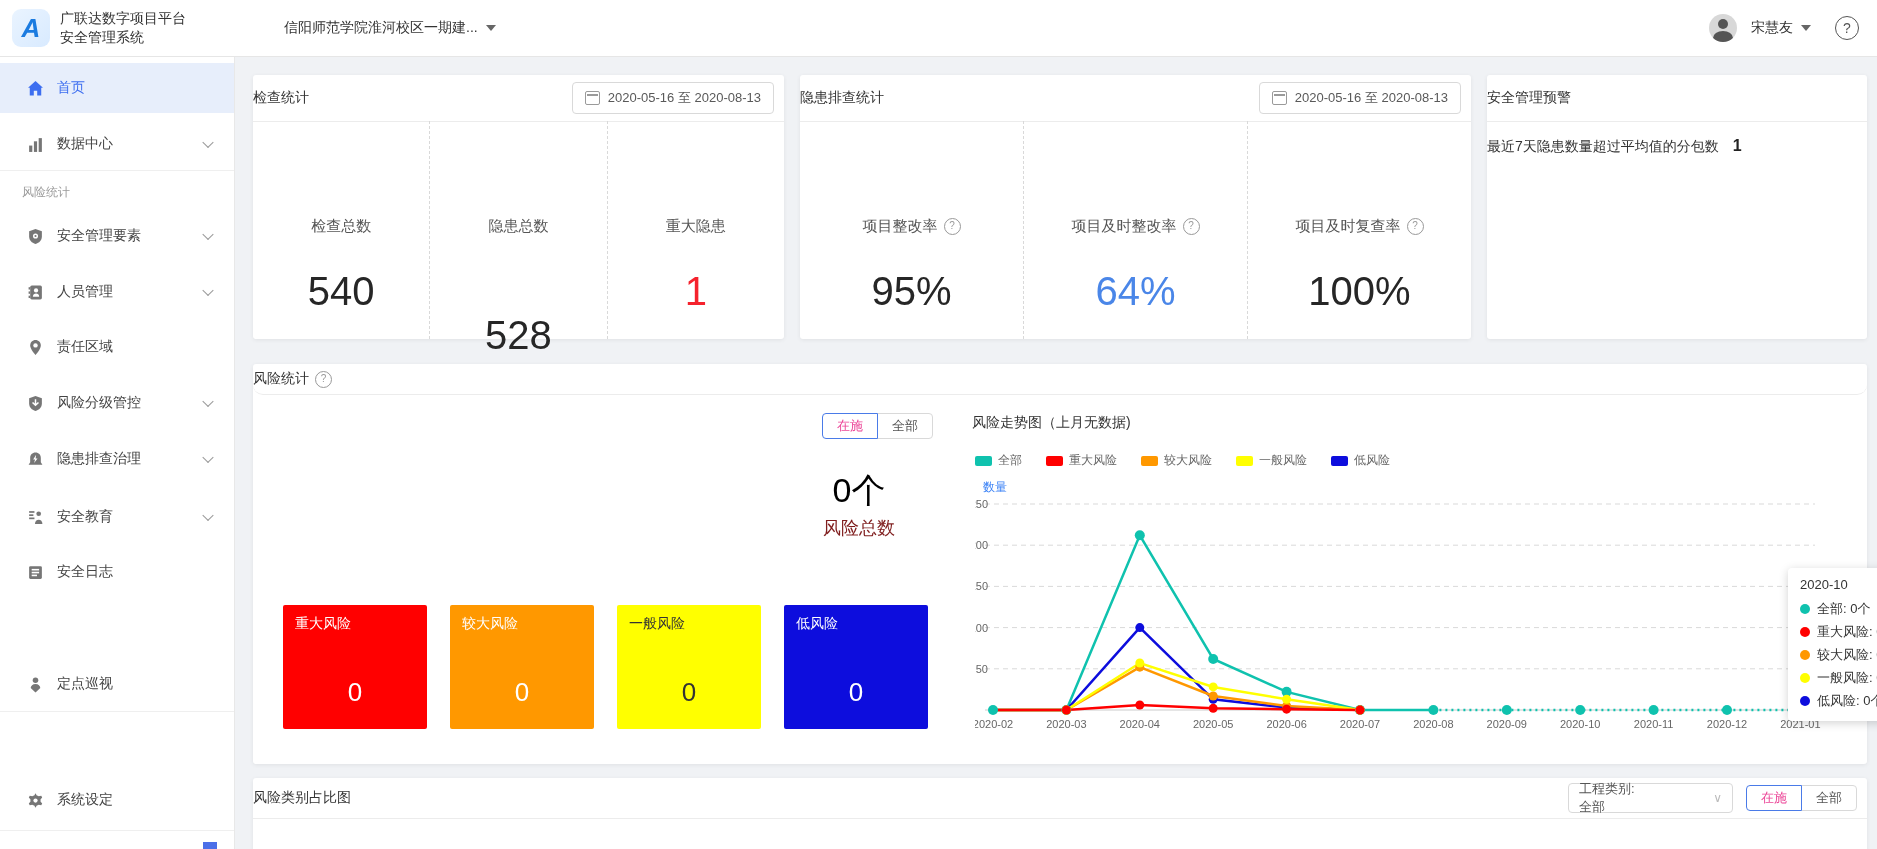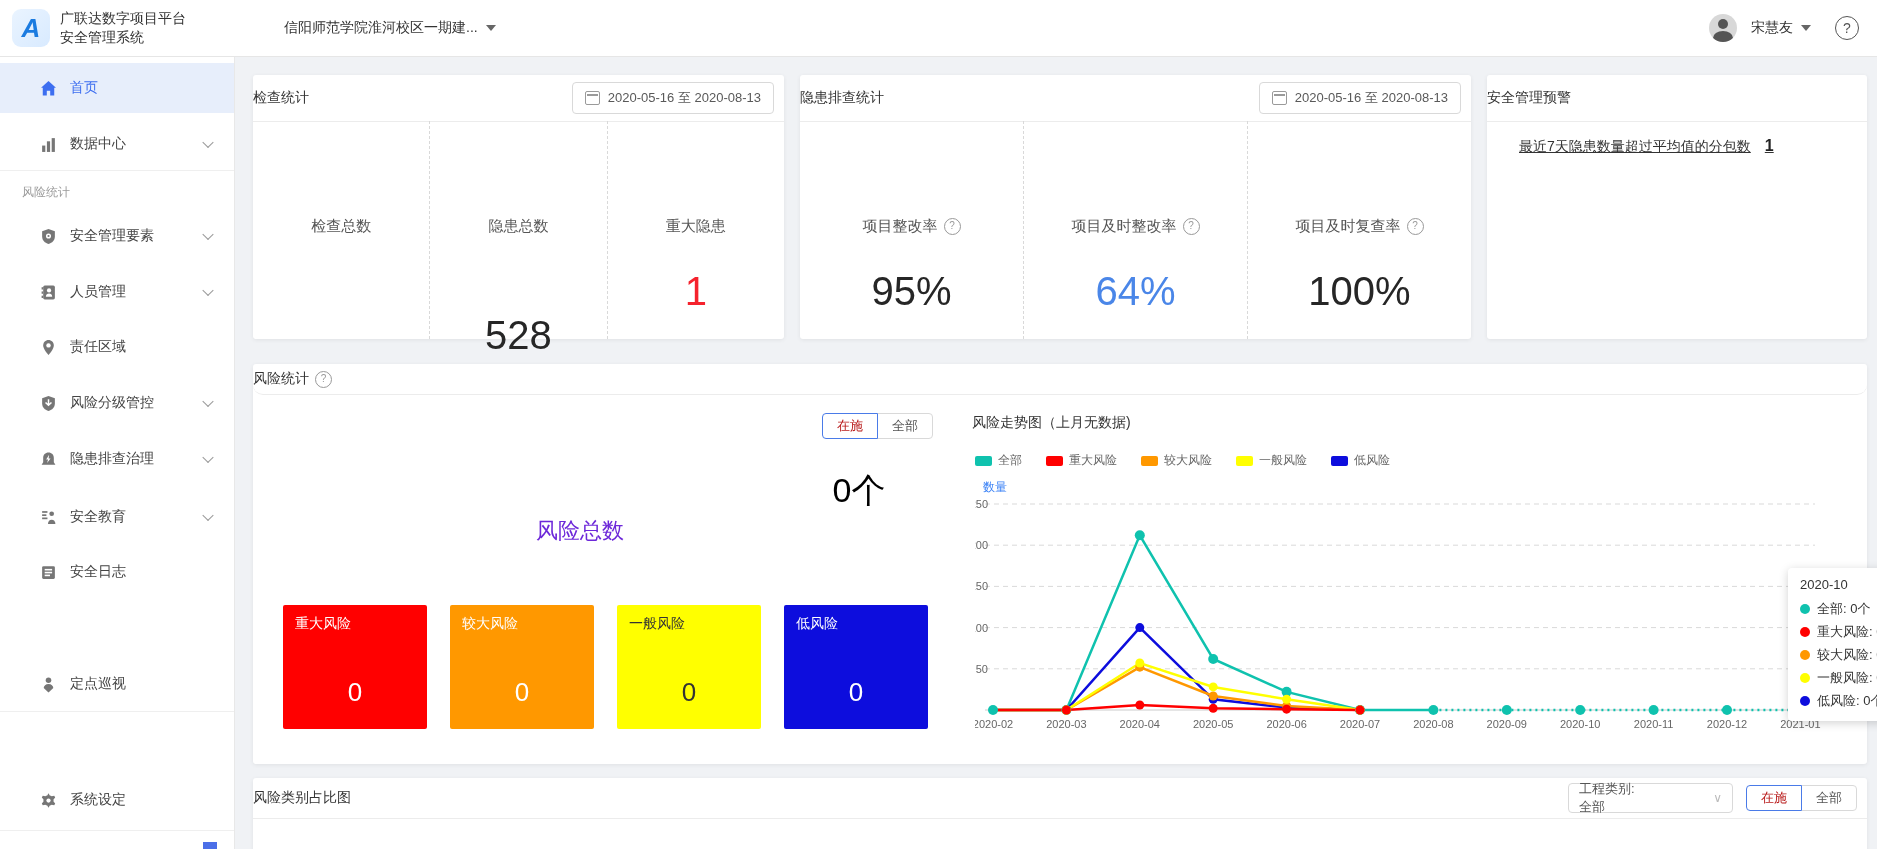--- a/index.html
+++ b/index.html
@@ -15,21 +15,21 @@
   .caret{display:inline-block;width:0;height:0;border-left:5px solid transparent;border-right:5px solid transparent;border-top:6px solid #666;margin-left:8px;}
   .hdr-right{position:absolute;right:18px;top:0;height:56px;display:flex;align-items:center;gap:14px;}
   .avatar{width:28px;height:28px;border-radius:50%;background:#d8d8d8;position:relative;overflow:hidden;}
   .avatar:before{content:"";position:absolute;left:9px;top:5px;width:10px;height:10px;border-radius:50%;background:#555;}
   .avatar:after{content:"";position:absolute;left:4px;top:17px;width:20px;height:14px;border-radius:50% 50% 0 0;background:#555;}
   .uname{font-size:14px;color:#333;display:flex;align-items:center;cursor:pointer;}
   .helpc{width:22px;height:22px;border:1.5px solid #555;border-radius:50%;display:flex;align-items:center;justify-content:center;
     font-size:14px;color:#555;margin-left:10px;cursor:pointer;}
   
   .side{position:absolute;left:0;top:56px;width:234px;height:793px;background:#fff;border-right:1px solid #e8e8e8;z-index:20;}
-  .sitem{position:absolute;left:0;width:234px;height:50px;display:flex;align-items:center;padding-left:40px;box-sizing:border-box;
+  .sitem{position:absolute;left:0;width:234px;height:50px;display:flex;align-items:center;padding-left:27px;box-sizing:border-box;
     font-size:14px;color:#444;cursor:pointer;}
   .sitem .ic{width:17px;height:17px;margin-right:13px;flex:0 0 17px;display:flex;}
   .sitem svg{width:17px;height:17px;fill:#767676;}
   .sitem.active{background:#e7eefb;color:#3d6ef0;}
   .sitem.active svg{fill:#3d6ef0;}
   .chev{position:absolute;right:22px;top:50%;width:7px;height:7px;border-right:1.5px solid #999;border-bottom:1.5px solid #999;
     transform:translateY(-70%) rotate(45deg);}
   .sdiv{position:absolute;left:0;width:234px;height:0;border-top:1px solid #efefef;}
   .slabel{position:absolute;left:22px;font-size:12px;color:#9a9a9a;}
   .bluestub{position:absolute;left:203px;top:786px;width:14px;height:8px;background:#4c6fe8;}
@@ -41,35 +41,35 @@
   .datebox{position:absolute;right:10px;top:7px;height:30px;border:1px solid #d9d9d9;border-radius:4px;display:flex;align-items:center;
     padding:0 12px;font-size:13px;color:#595959;cursor:pointer;background:#fff;}
   .calic{width:13px;height:12px;border:1px solid #9a9a9a;border-radius:2px;margin-right:8px;position:relative;}
   .calic:before{content:"";position:absolute;left:1px;right:1px;top:2px;height:2px;background:#9a9a9a;}
   .stats{position:absolute;left:0;right:0;top:46px;bottom:0;display:flex;}
   .stat{flex:1;position:relative;text-align:center;}
   .stat + .stat{border-left:1px dashed #d9d9d9;}
   .stat .slab{position:absolute;top:96px;width:100%;font-size:15px;color:#555;display:flex;justify-content:center;align-items:center;}
   .stat .sval{position:absolute;top:148px;width:100%;font-size:40px;color:#262626;}
   .stat + .stat{margin:0;}
-  .warnrow{position:absolute;left:32px;top:62px;font-size:14px;color:#333;display:flex;align-items:baseline;text-decoration:underline;}
+  .warnrow{position:absolute;left:0;top:62px;font-size:14px;color:#333;display:flex;align-items:baseline;}
   .warncount{font-weight:bold;font-size:16px;margin-left:14px;color:#222;}
   
   .seg{display:flex;}
   .seg .sbtn{height:26px;min-width:56px;box-sizing:border-box;border:1px solid #d9d9d9;background:#fff;color:#555;
     font-size:13px;display:flex;align-items:center;justify-content:center;cursor:pointer;}
   .seg .sbtn:first-child{border-radius:4px 0 0 4px;}
   .seg .sbtn:last-child{border-radius:0 4px 4px 0;margin-left:-1px;}
-  .seg .sbtn.on{border-color:#4a7be8;color:#b91c1c;z-index:2;}
+  .seg .sbtn.on{border-color:#4a7be8;color:#ec4899;z-index:2;}
   .ddl{height:30px;box-sizing:border-box;border:1px solid #d9d9d9;border-radius:4px;background:#fff;display:flex;align-items:center;
     padding:0 10px;font-size:13px;color:#555;cursor:pointer;gap:44px;}
   .ddl .dv{margin-left:auto;color:#bbb;font-size:12px;padding-left:26px;}
   
   .bigzero{position:absolute;left:283px;top:104px;width:646px;text-align:center;font-size:34px;color:#000;}
-  .bigzero-lab{position:absolute;left:283px;top:152px;width:646px;text-align:left;font-size:22px;color:#6d28d9;}
+  .bigzero-lab{position:absolute;left:283px;top:152px;width:646px;text-align:center;font-size:18px;color:#7f1d1d;}
   .rbox{position:absolute;width:144px;height:124px;border-radius:2px;}
   .rbox .rlab{position:absolute;left:12px;top:10px;font-size:14px;}
   .rbox .rval{position:absolute;left:0;width:100%;top:72px;text-align:center;font-size:26px;}
   .trendtitle{position:absolute;left:719px;top:50px;font-size:14px;color:#333;}
   .legend{position:absolute;left:722px;top:88px;display:flex;gap:24px;align-items:center;}
   .litem{display:flex;align-items:center;font-size:12px;color:#666;cursor:pointer;}
   .lsw{width:17px;height:10px;border-radius:2px;margin-right:6px;}
   .ylab{position:absolute;left:730px;top:115px;font-size:12px;color:#3b82f6;}
   .tooltip{position:absolute;left:1788px;top:568px;width:150px;background:#fff;border-radius:4px;
     box-shadow:0 2px 10px rgba(0,0,0,.18);padding:9px 12px;z-index:25;font-size:13px;color:#333;}
@@ -231,20 +231,21 @@
     <div class="chead">
       <span class="ctitle">检查统计</span>
       <span class="datebox">
         <span class="calic"></span>
         <span>2020-05-16 至 2020-08-13</span>
       </span>
     </div>
     <div class="stats">
       <div class="stat">
         <div class="slab">检查总数</div>
+        <div class="sval" style="color: rgb(38, 38, 38);">540</div>
       </div>
       <div class="stat">
         <div class="slab">隐患总数</div>
         <div class="sval" style="color: rgb(38, 38, 38); margin-top: 44px;">528</div>
       </div>
       <div class="stat">
         <div class="slab">重大隐患</div>
         <div class="sval" style="color: rgb(245, 34, 45);">1</div>
       </div>
     </div>

